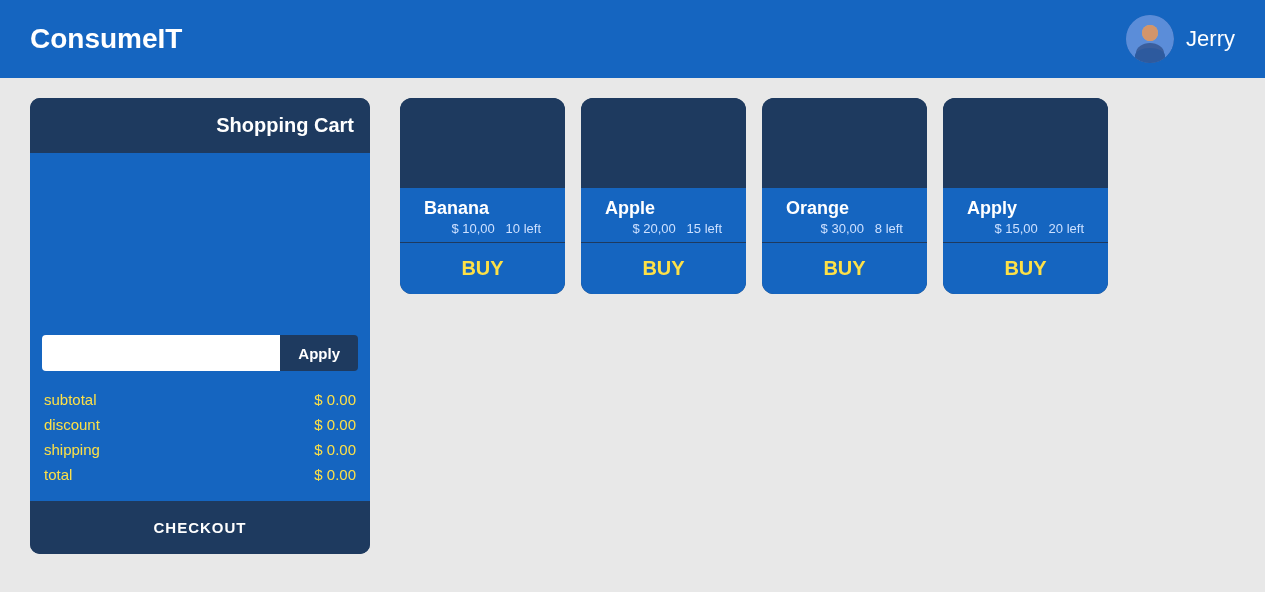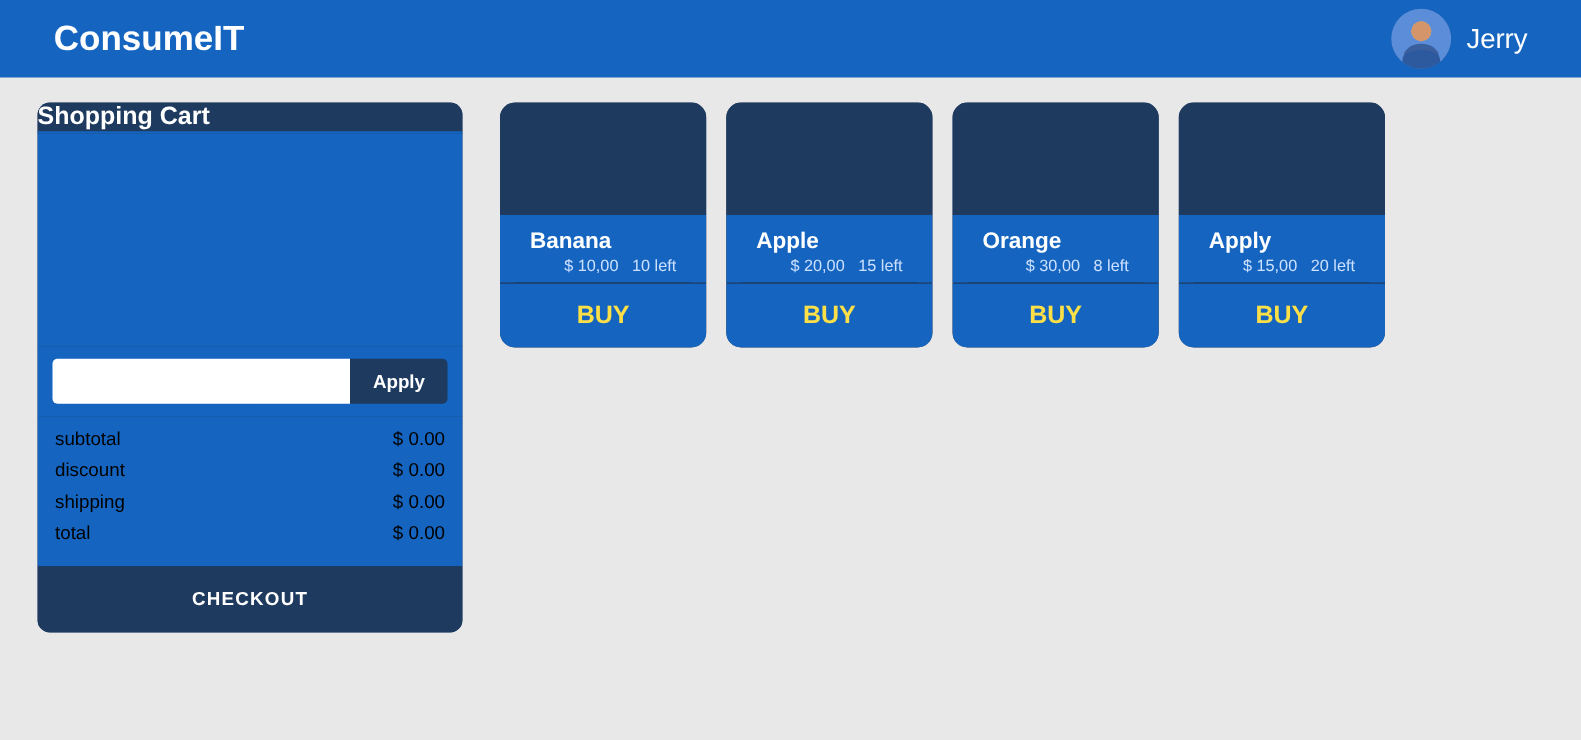--- a/index.html
+++ b/index.html
@@ -6,25 +6,25 @@
     body {
       font-family: Arial, sans-serif;
       background-color: #e8e8e8;
       min-height: 592px;
       min-width: 1265px;
     }
 
     
     .header {
       background-color: #1565C0;
-      height: 62px;
+      height: 78px;
       display: flex;
       align-items: center;
       justify-content: space-between;
-      padding: 0 43px;
+      padding: 0 30px;
     }
     .header-title {
       color: white;
       font-size: 28px;
       font-weight: bold;
     }
     .header-user {
       display: flex;
       align-items: center;
       gap: 12px;
@@ -72,21 +72,22 @@
       border-radius: 10px;
       overflow: hidden;
       display: flex;
       flex-direction: column;
     }
     .cart-header {
       background-color: #1e3a5f;
       color: white;
       font-size: 20px;
       font-weight: bold;
-      text-align: left;
+      text-align: right;
+      padding: 16px;
       border-bottom: 2px solid #1565C0;
     }
     .cart-items-area {
       background-color: #1565C0;
       flex: 1;
       min-height: 170px;
       padding: 10px;
     }
     .cart-coupon-row {
       display: flex;
@@ -116,21 +117,21 @@
       cursor: pointer;
       border-radius: 0 4px 4px 0;
     }
     .cart-totals {
       background-color: #1565C0;
       padding: 6px 14px 14px;
     }
     .cart-row {
       display: flex;
       justify-content: space-between;
-      color: #000000;
+      color: #fde047;
       font-size: 15px;
       padding: 4px 0;
     }
     .checkout-btn {
       background-color: #1e3a5f;
       color: white;
       font-size: 15px;
       font-weight: bold;
       text-align: center;
       padding: 18px;

